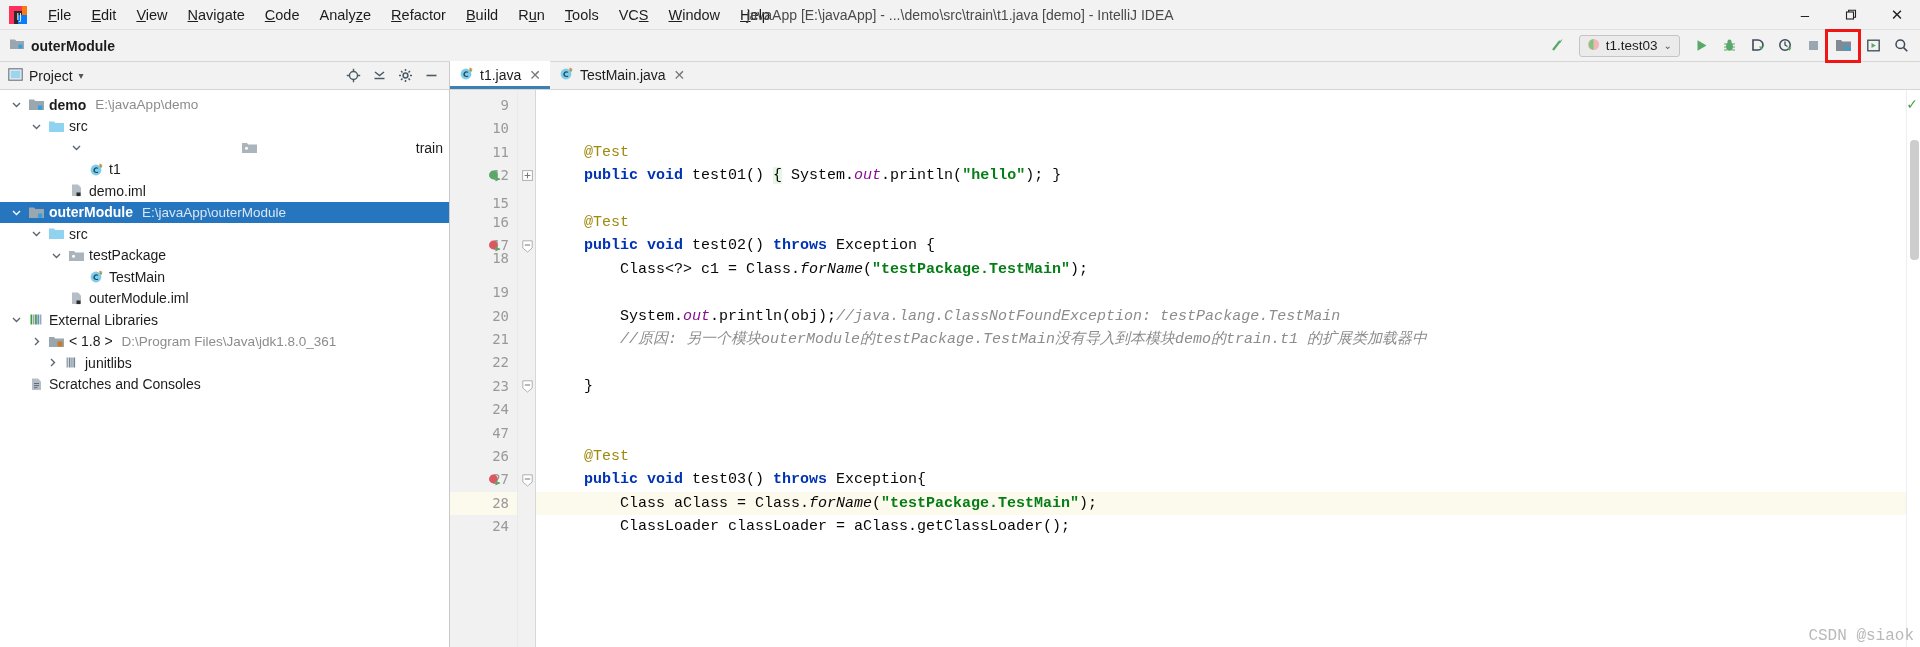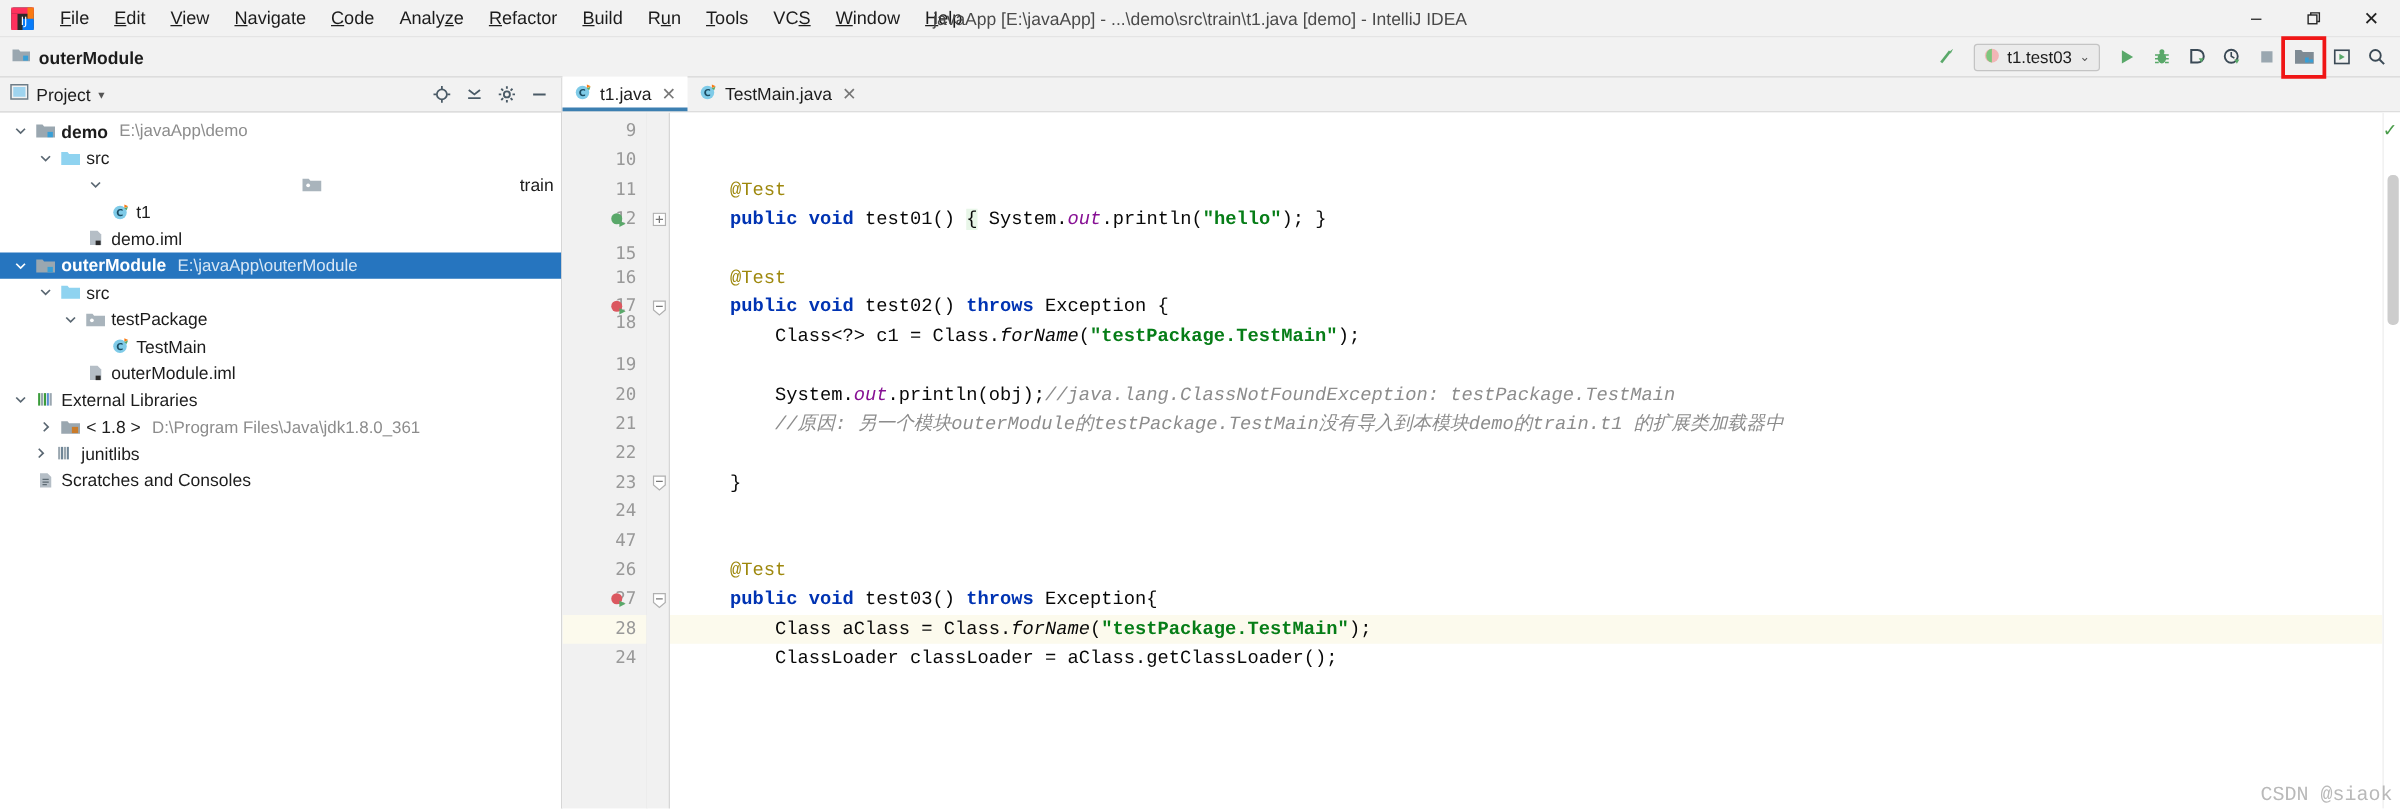--- a/index.html
+++ b/index.html
@@ -485,21 +485,21 @@
           </span>
           <span class="ic">
             <svg width="17" height="15" viewBox="0 0 17 15">
               <path d="M1 3h5l1.3 1.6H16V13H1z" fill="#9aa7b0"></path>
               <rect x="9.5" y="7.5" width="5" height="5" fill="#c97b2a"></rect>
             </svg>
           </span>
           <span class="lbl">&lt; 1.8 &gt;</span>
           <span class="path">D:\Program Files\Java\jdk1.8.0_361</span>
         </div>
-        <div class="tree-row" style="padding-left: 24px;">
+        <div class="tree-row" style="padding-left: 44px;">
           <span class="twisty">
             <svg width="11" height="11" viewBox="0 0 11 11">
               <path d="M4 2 L7.5 5.5 L4 9" fill="none" stroke="#5a6772" stroke-width="1.4"></path>
             </svg>
           </span>
           <span class="ic">
             <svg width="15" height="15" viewBox="0 0 15 15">
               <rect x="1.5" y="2.5" width="1.7" height="10" fill="#9aa7b0"></rect>
               <rect x="3.8" y="2.5" width="1.7" height="10" fill="#6f8697"></rect>
               <rect x="6.1" y="2.5" width="1.7" height="10" fill="#9aa7b0"></rect>

